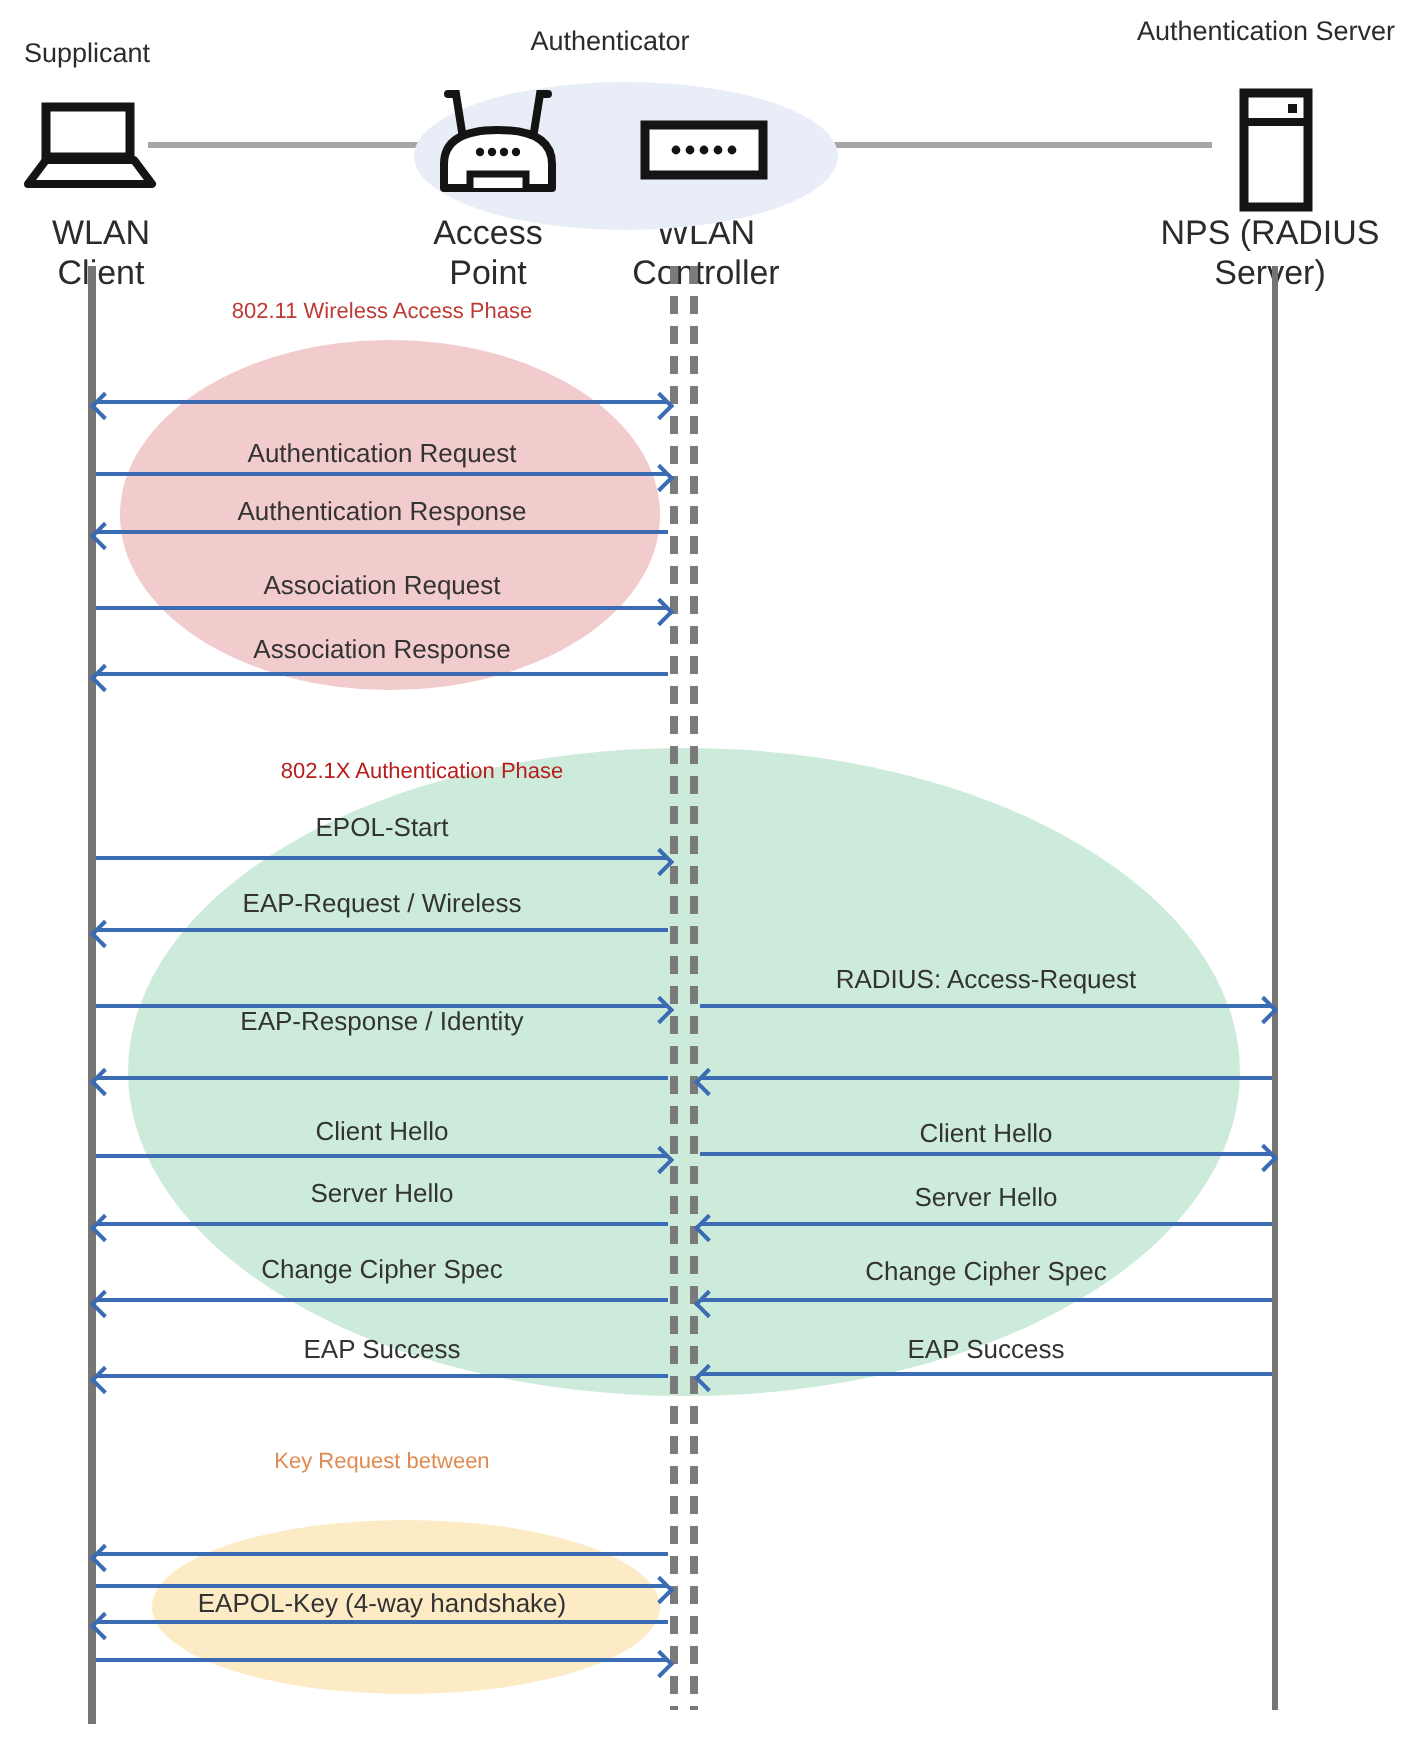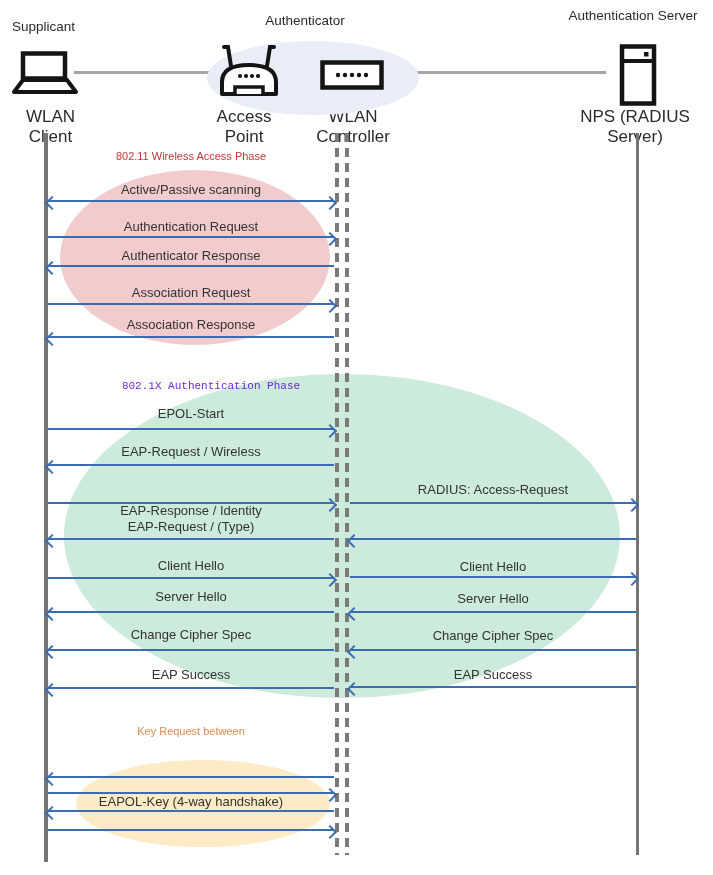--- a/index.html
+++ b/index.html
@@ -24,21 +24,21 @@
   
   .ellipse { position:absolute; border-radius:50%; z-index:1; }
   .el-blue   { background:#e9edf7; }
   .el-pink   { background:#f2cbcd; }
   .el-green  { background:#cdebda; }
   .el-yellow { background:#fcebc5; }
 
   
   .phase-title { position:absolute; font-size:11px; text-align:center; z-index:4; line-height:19px; }
   .t-red    { color:#be3a34; }
-  .t-green  { color:#6d28d9;font-family:Liberation Mono, monospace; }
+  .t-green  { color:#b91c1c; }
   .t-orange { color:#e08a50; }
 
   
   .lane-left  { left:48px;  width:286px; }
   .lane-right { left:350px; width:286px; }
 
   
   .mlabel { position:absolute; font-size:13px; color:#333333; text-align:center; z-index:4; white-space:nowrap; }
 
   
@@ -115,45 +115,43 @@
   <div class="dashline" style="left:335px; top:133px; height:722px;"></div>
   <div class="dashline" style="left:345px; top:133px; height:722px;"></div>
   <div class="lifeline" style="left:636px; top:133px; height:722px; width:3px;"></div>
 
   <div class="phase-title t-red lane-left" style="top:147px;">802.11 Wireless Access Phase</div>
   <div class="phase-title t-green" style="left:66px; top:377px; width:290px;">802.1X Authentication Phase</div>
   <div class="phase-title t-orange lane-left" style="top:722px;">
     <div>Key Request between</div>
   </div>
 
-  <div class="mlabel lane-left" style="top:182px;">Active/Passive scanning</div>
   <div class="arr both lane-left" style="top:200px;"></div>
 
   <div class="mlabel lane-left" style="top:219px;">Authentication Request</div>
   <div class="arr right lane-left" style="top:236px;"></div>
 
-  <div class="mlabel lane-left" style="top:248px;">Authenticator Response</div>
+  <div class="mlabel lane-left" style="top:248px;">Authentication Response</div>
   <div class="arr left lane-left" style="top:265px;"></div>
 
   <div class="mlabel lane-left" style="top:285px;">Association Request</div>
   <div class="arr right lane-left" style="top:303px;"></div>
 
   <div class="mlabel lane-left" style="top:317px;">Association Response</div>
   <div class="arr left lane-left" style="top:336px;"></div>
 
   <div class="mlabel lane-left" style="top:406px;">EPOL-Start</div>
   <div class="arr right lane-left" style="top:428px;"></div>
 
   <div class="mlabel lane-left" style="top:444px;">EAP-Request / Wireless</div>
   <div class="arr left lane-left" style="top:464px;"></div>
 
   <div class="mlabel lane-left" style="top:503px;">EAP-Response / Identity</div>
   <div class="arr right lane-left" style="top:502px;"></div>
 
-  <div class="mlabel lane-left" style="top:519px;">EAP-Request / (Type)</div>
   <div class="arr left lane-left" style="top:538px;"></div>
 
   <div class="mlabel lane-left" style="top:558px;">Client Hello</div>
   <div class="arr right lane-left" style="top:577px;"></div>
 
   <div class="mlabel lane-left" style="top:589px;">Server Hello</div>
   <div class="arr left lane-left" style="top:611px;"></div>
 
   <div class="mlabel lane-left" style="top:627px;">Change Cipher Spec</div>
   <div class="arr left lane-left" style="top:649px;"></div>

